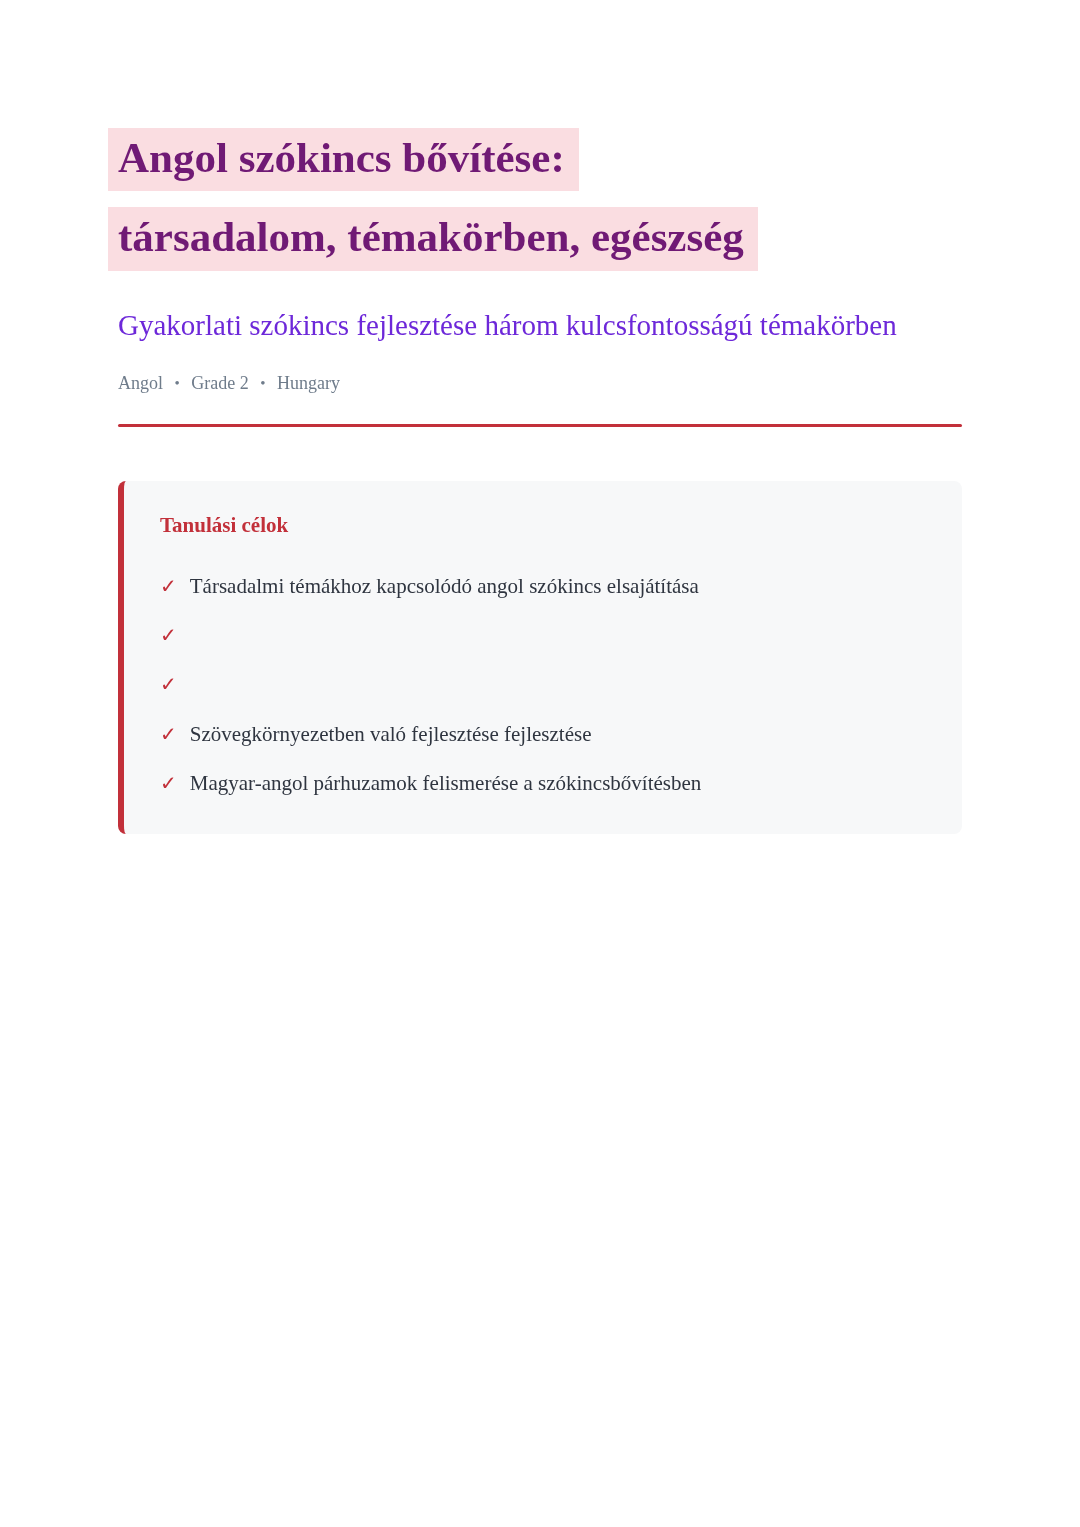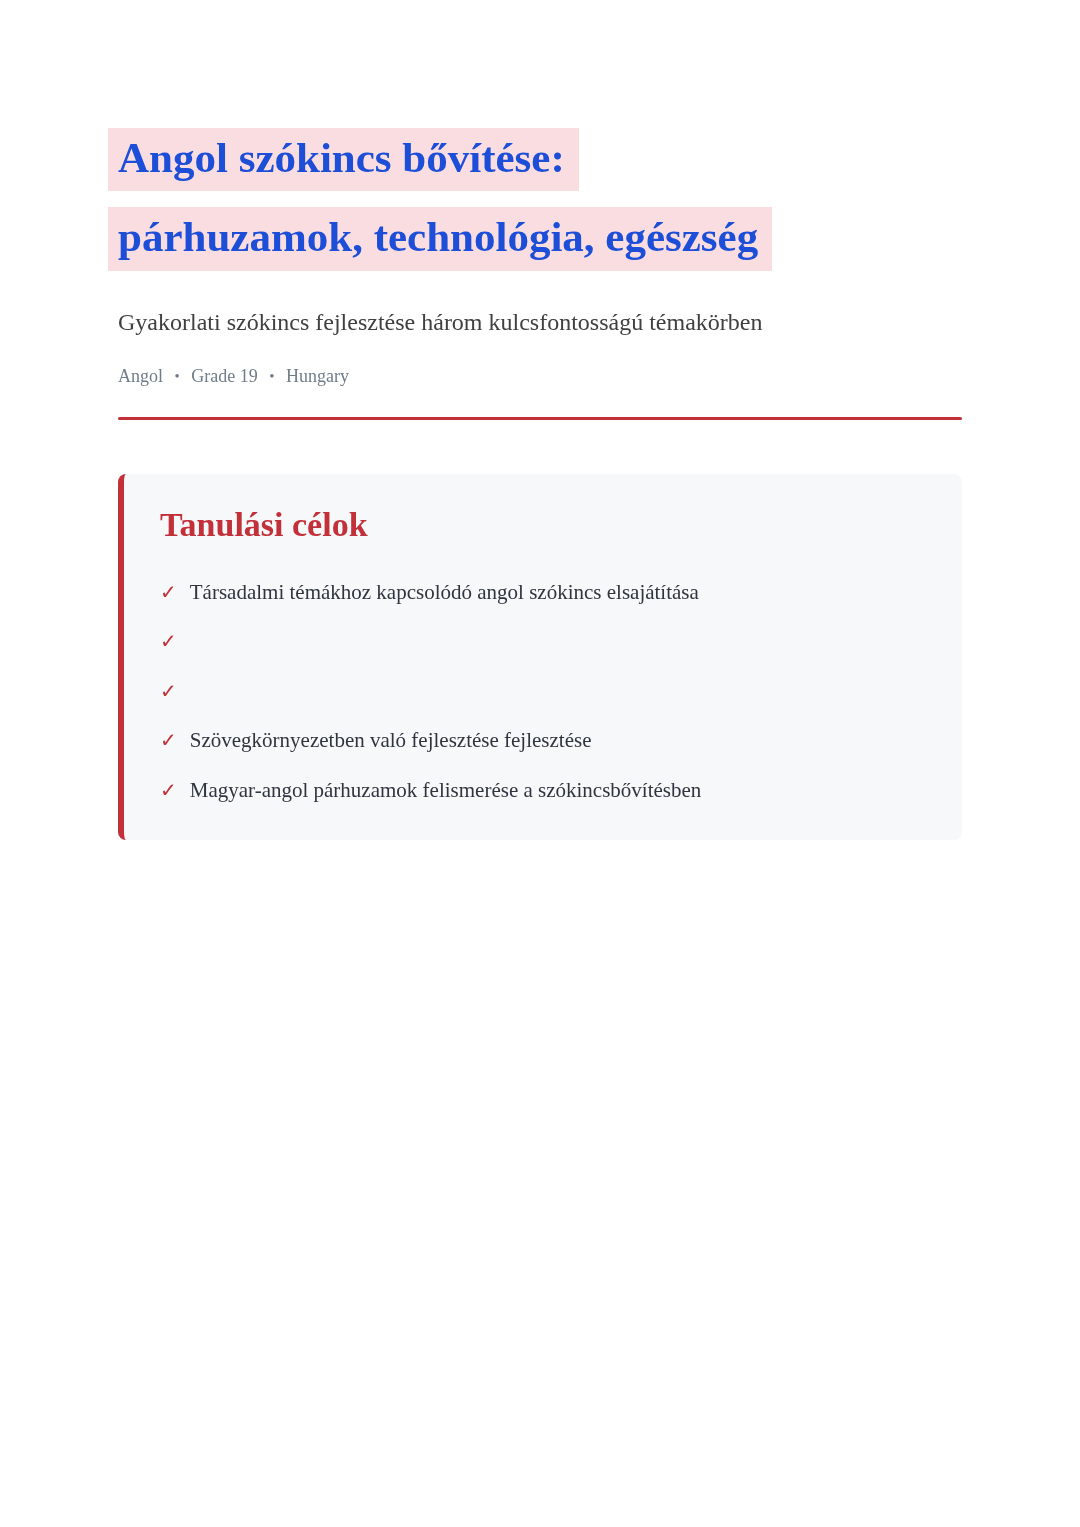--- a/index.html
+++ b/index.html
@@ -21,35 +21,35 @@
   .page {
     width: 844px;
     margin: 0 auto;
     padding-top: 128px;
   }
 
   
   .title {
     font-size: 43px;
     font-weight: 700;
-    color: #1d4ed8;
+    color: #701a75;
     line-height: 1.22;
     margin: 0;
   }
   .title .line + .line { margin-top: 16px; }
   .hl {
     display: inline-block;
     background: var(--highlight-pink, #fadde1);
     padding: 4px 14px 7px 10px;
     margin-left: -10px;
   }
   .subtitle {
     margin: 36px 0 0 0;
-    font-size: 24px;
-    color: #404040;
+    font-size: 29px;
+    color: #6d28d9;
     line-height: 1.3;
   }
   .meta {
     margin: 28px 0 0 0;
     font-size: 18px;
     color: #6f7c8b;
   }
   .meta .dot {
     margin: 0 7px;
     font-size: 15px;
@@ -65,21 +65,21 @@
   
   .card {
     margin-top: 54px;
     background: var(--card-background, #f7f8f9);
     border-left: 6px solid var(--accent-red, #c2303a);
     border-radius: 8px;
     padding: 32px 40px 36px 36px;
   }
   .card-title {
     margin: 0 0 34px 0;
-    font-size: 34px;
+    font-size: 21px;
     font-weight: 700;
     color: var(--accent-red, #c2303a);
   }
   .objectives {
     list-style: none;
     margin: 0;
     padding: 0;
   }
   .objectives li {
     display: flex;
@@ -102,30 +102,30 @@
 <body>
 
 <div class="page">
 
   <header>
     <div class="title">
       <div class="line">
         <span class="hl">Angol szókincs bővítése:</span>
       </div>
       <div class="line">
-        <span class="hl">párhuzamok, technológia, egészség</span>
+        <span class="hl">társadalom, témakörben, egészség</span>
       </div>
     </div>
 
     <p class="subtitle">Gyakorlati szókincs fejlesztése három kulcsfontosságú témakörben</p>
 
     <p class="meta">
       <span>Angol</span>
       <span class="dot">•</span>
-      <span>Grade 19</span>
+      <span>Grade 2</span>
       <span class="dot">•</span>
       <span>Hungary</span>
     </p>
 
     <div class="rule"></div>
   </header>
 
   <section class="card">
     <h2 class="card-title">Tanulási célok</h2>
     <ul class="objectives">

